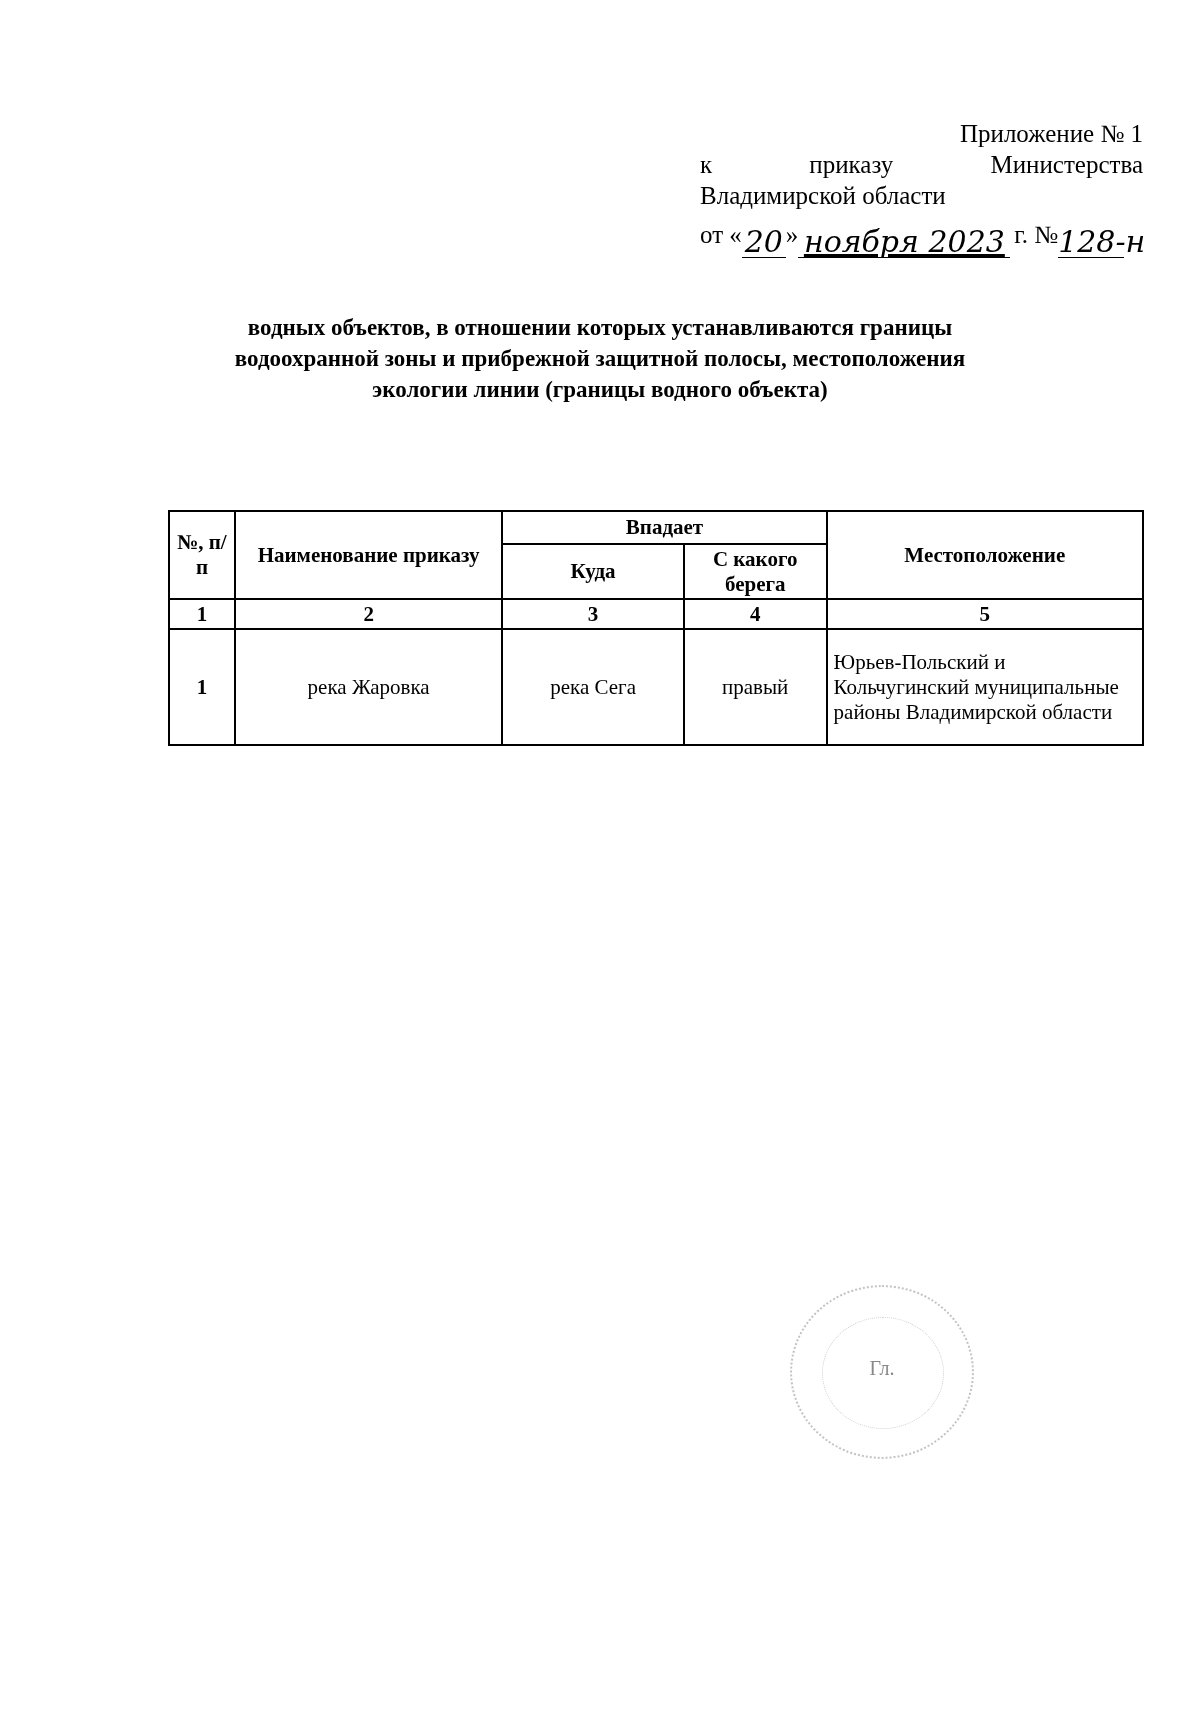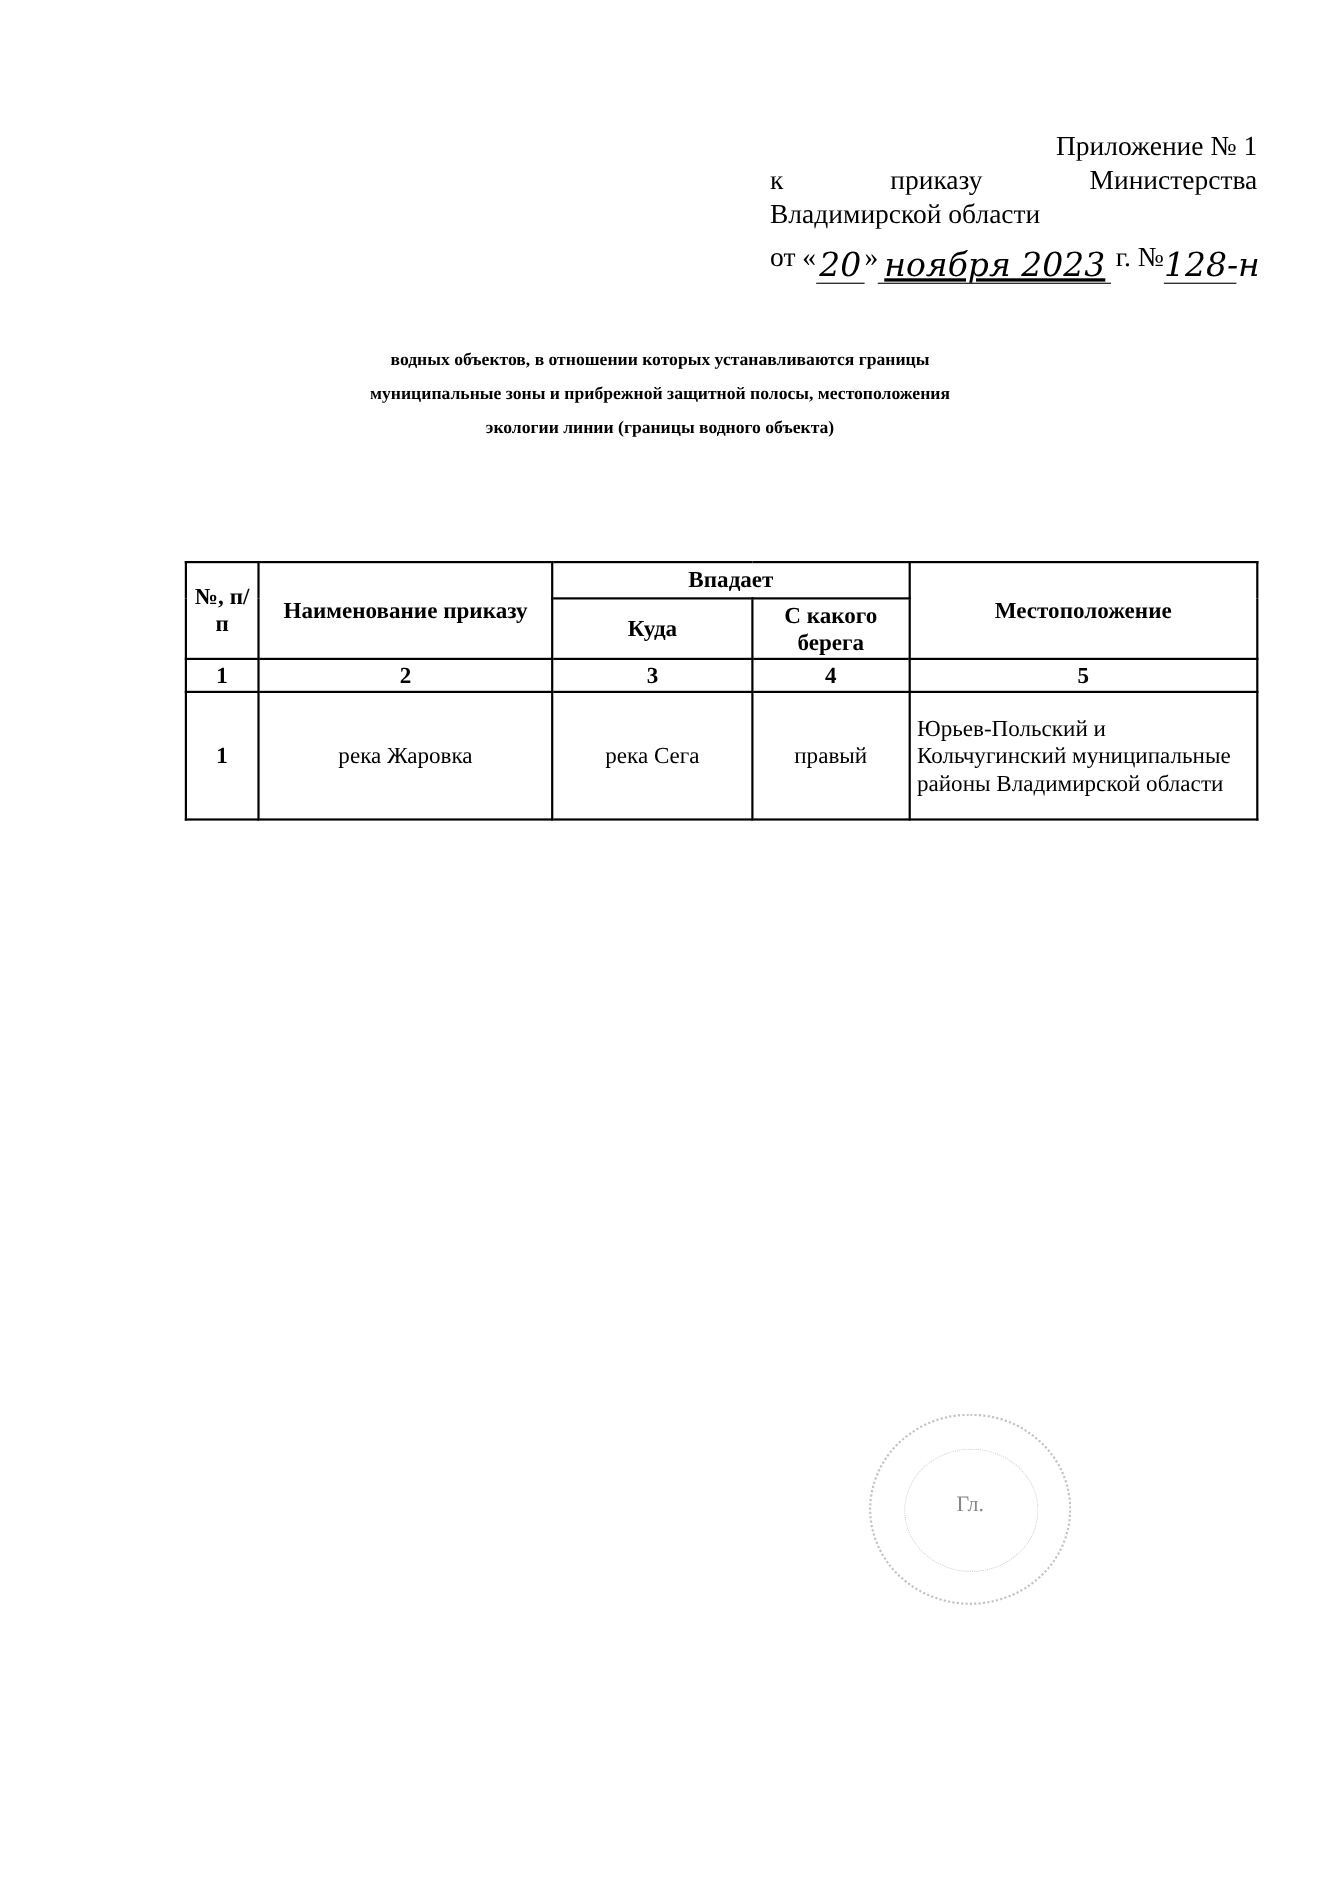--- a/index.html
+++ b/index.html
@@ -5,21 +5,21 @@
   html, body { margin:0; padding:0; background:#ffffff; }
   body { width:1200px; height:1709px; position:relative; overflow:hidden; font-family:"Liberation Serif", "DejaVu Serif", serif; color:#000; }
   .annex { position:absolute; left:700px; top:118px; width:443px; font-size:25px; line-height:31px; }
   .annex .r { text-align:right; }
   .annex .j { display:flex; justify-content:space-between; }
   .annex .hand { font-family:"DejaVu Serif", serif; font-style:italic; font-size:30px;margin-top:16px; }
   .date-line { display:flex; align-items:center; white-space:nowrap; }
   .ul { border-bottom:1.5px solid #000; display:inline-block; text-align:center; line-height:30px; }
   .title { position:absolute; left:0; top:312px; width:1200px; text-align:center; font-weight:bold; }
   .title .h { font-size:25px; line-height:32px; }
-  .title .s { font-size:16px; line-height:31px; }
+  .title .s { font-size:23px; line-height:31px; }
   table.grid { position:absolute; left:168px; top:510px; width:976px; border-collapse:collapse; font-size:21px; }
   table.grid td, table.grid th { border:2px solid #000; text-align:center; vertical-align:middle; padding:0 6px; line-height:25px; }
   table.grid th { font-weight:bold; }
   .loc { text-align:left !important; }
   .stamp { position:absolute; left:790px; top:1285px; width:180px; height:170px; border-radius:50%; border:2px dotted #aaa; opacity:0.7; }
   .stamp .inner { position:absolute; left:30px; top:30px; width:120px; height:110px; border-radius:50%; border:1px dotted #bbb; }
   .stamp .txt { position:absolute; left:0; width:100%; top:70px; text-align:center; font-size:20px; color:#555; }
 </style>
 </head>
 <body>
@@ -37,21 +37,21 @@
     <span class="ul hand" style="width:44px;">20</span>
     <span>»</span>
     <span class="ul hand" style="width:212px;text-decoration:underline;">ноября 2023</span>
     <span style="margin-left:4px;">г. №</span>
     <span class="ul hand" style="width:66px;">128-н</span>
   </div>
 </div>
 
 <div class="title">
   <div class="s">водных объектов, в отношении которых устанавливаются границы</div>
-  <div class="s">муниципальные зоны и прибрежной защитной полосы, местоположения</div>
+  <div class="s">водоохранной зоны и прибрежной защитной полосы, местоположения</div>
   <div class="s">экологии линии (границы водного объекта)</div>
 </div>
 
 <table class="grid">
   <colgroup>
     <col style="width:66px">
       <col style="width:268px">
       <col style="width:182px">
       <col style="width:143px">
       <col style="width:317px">

